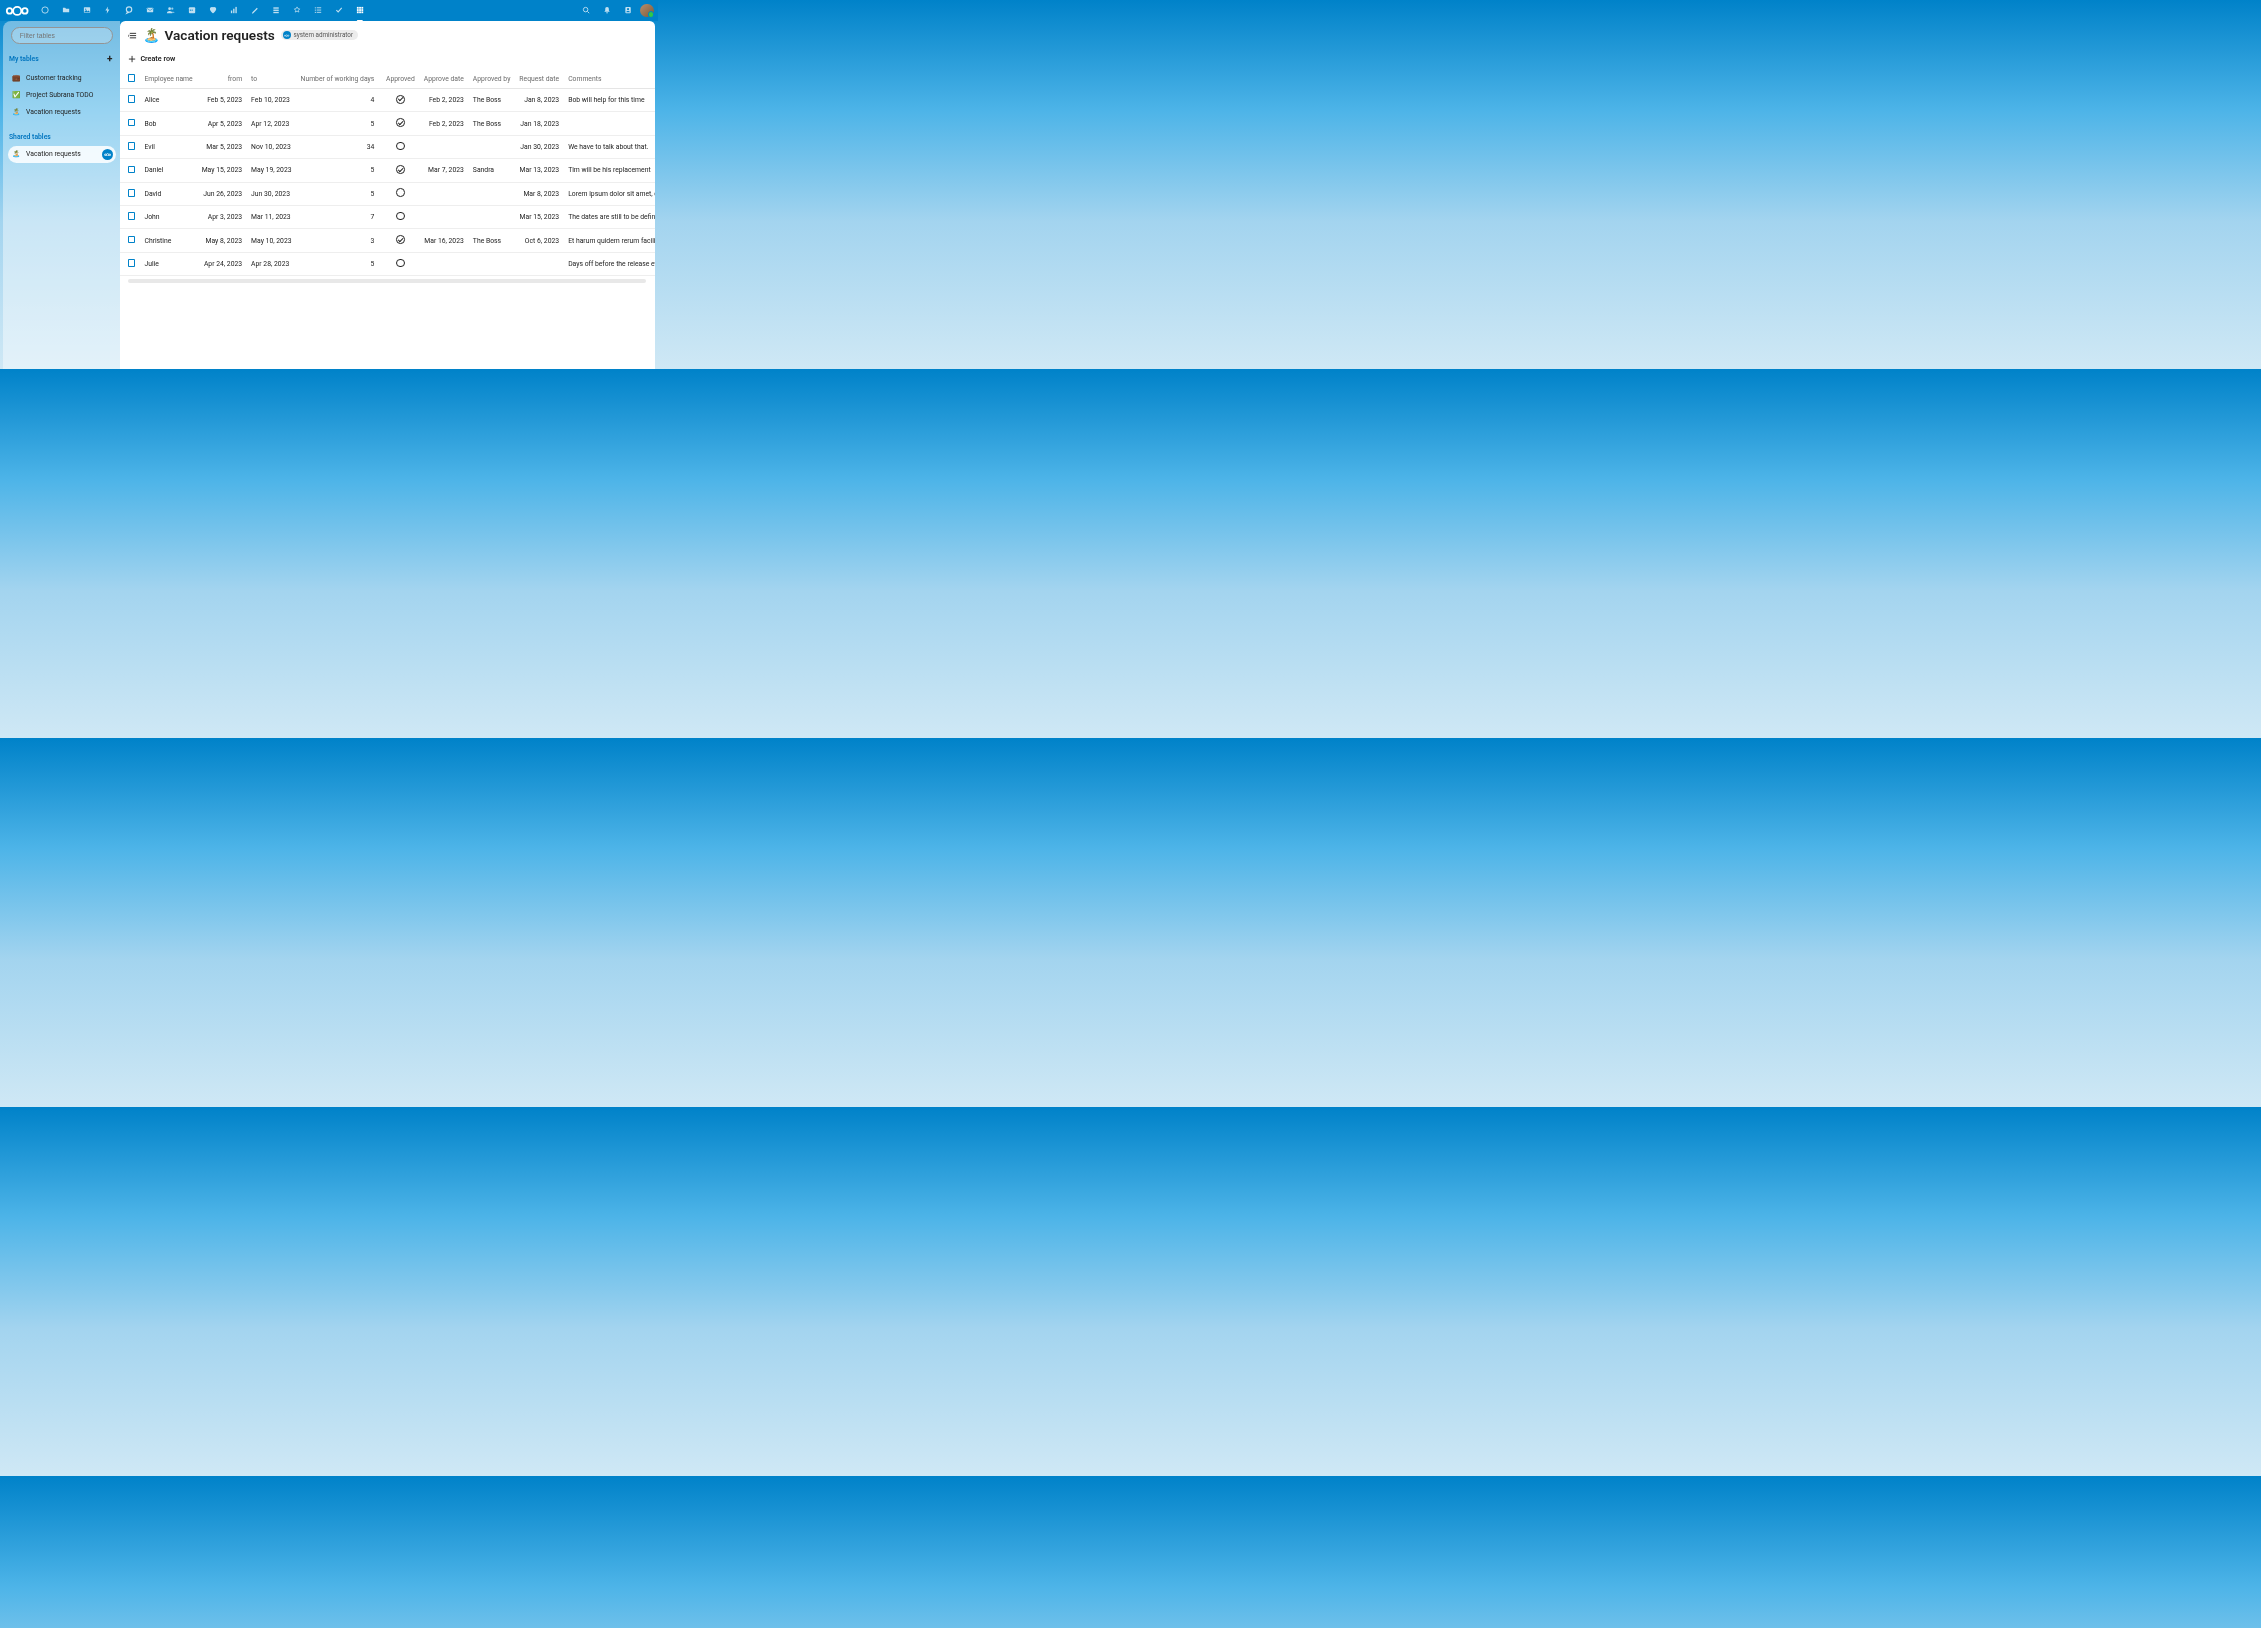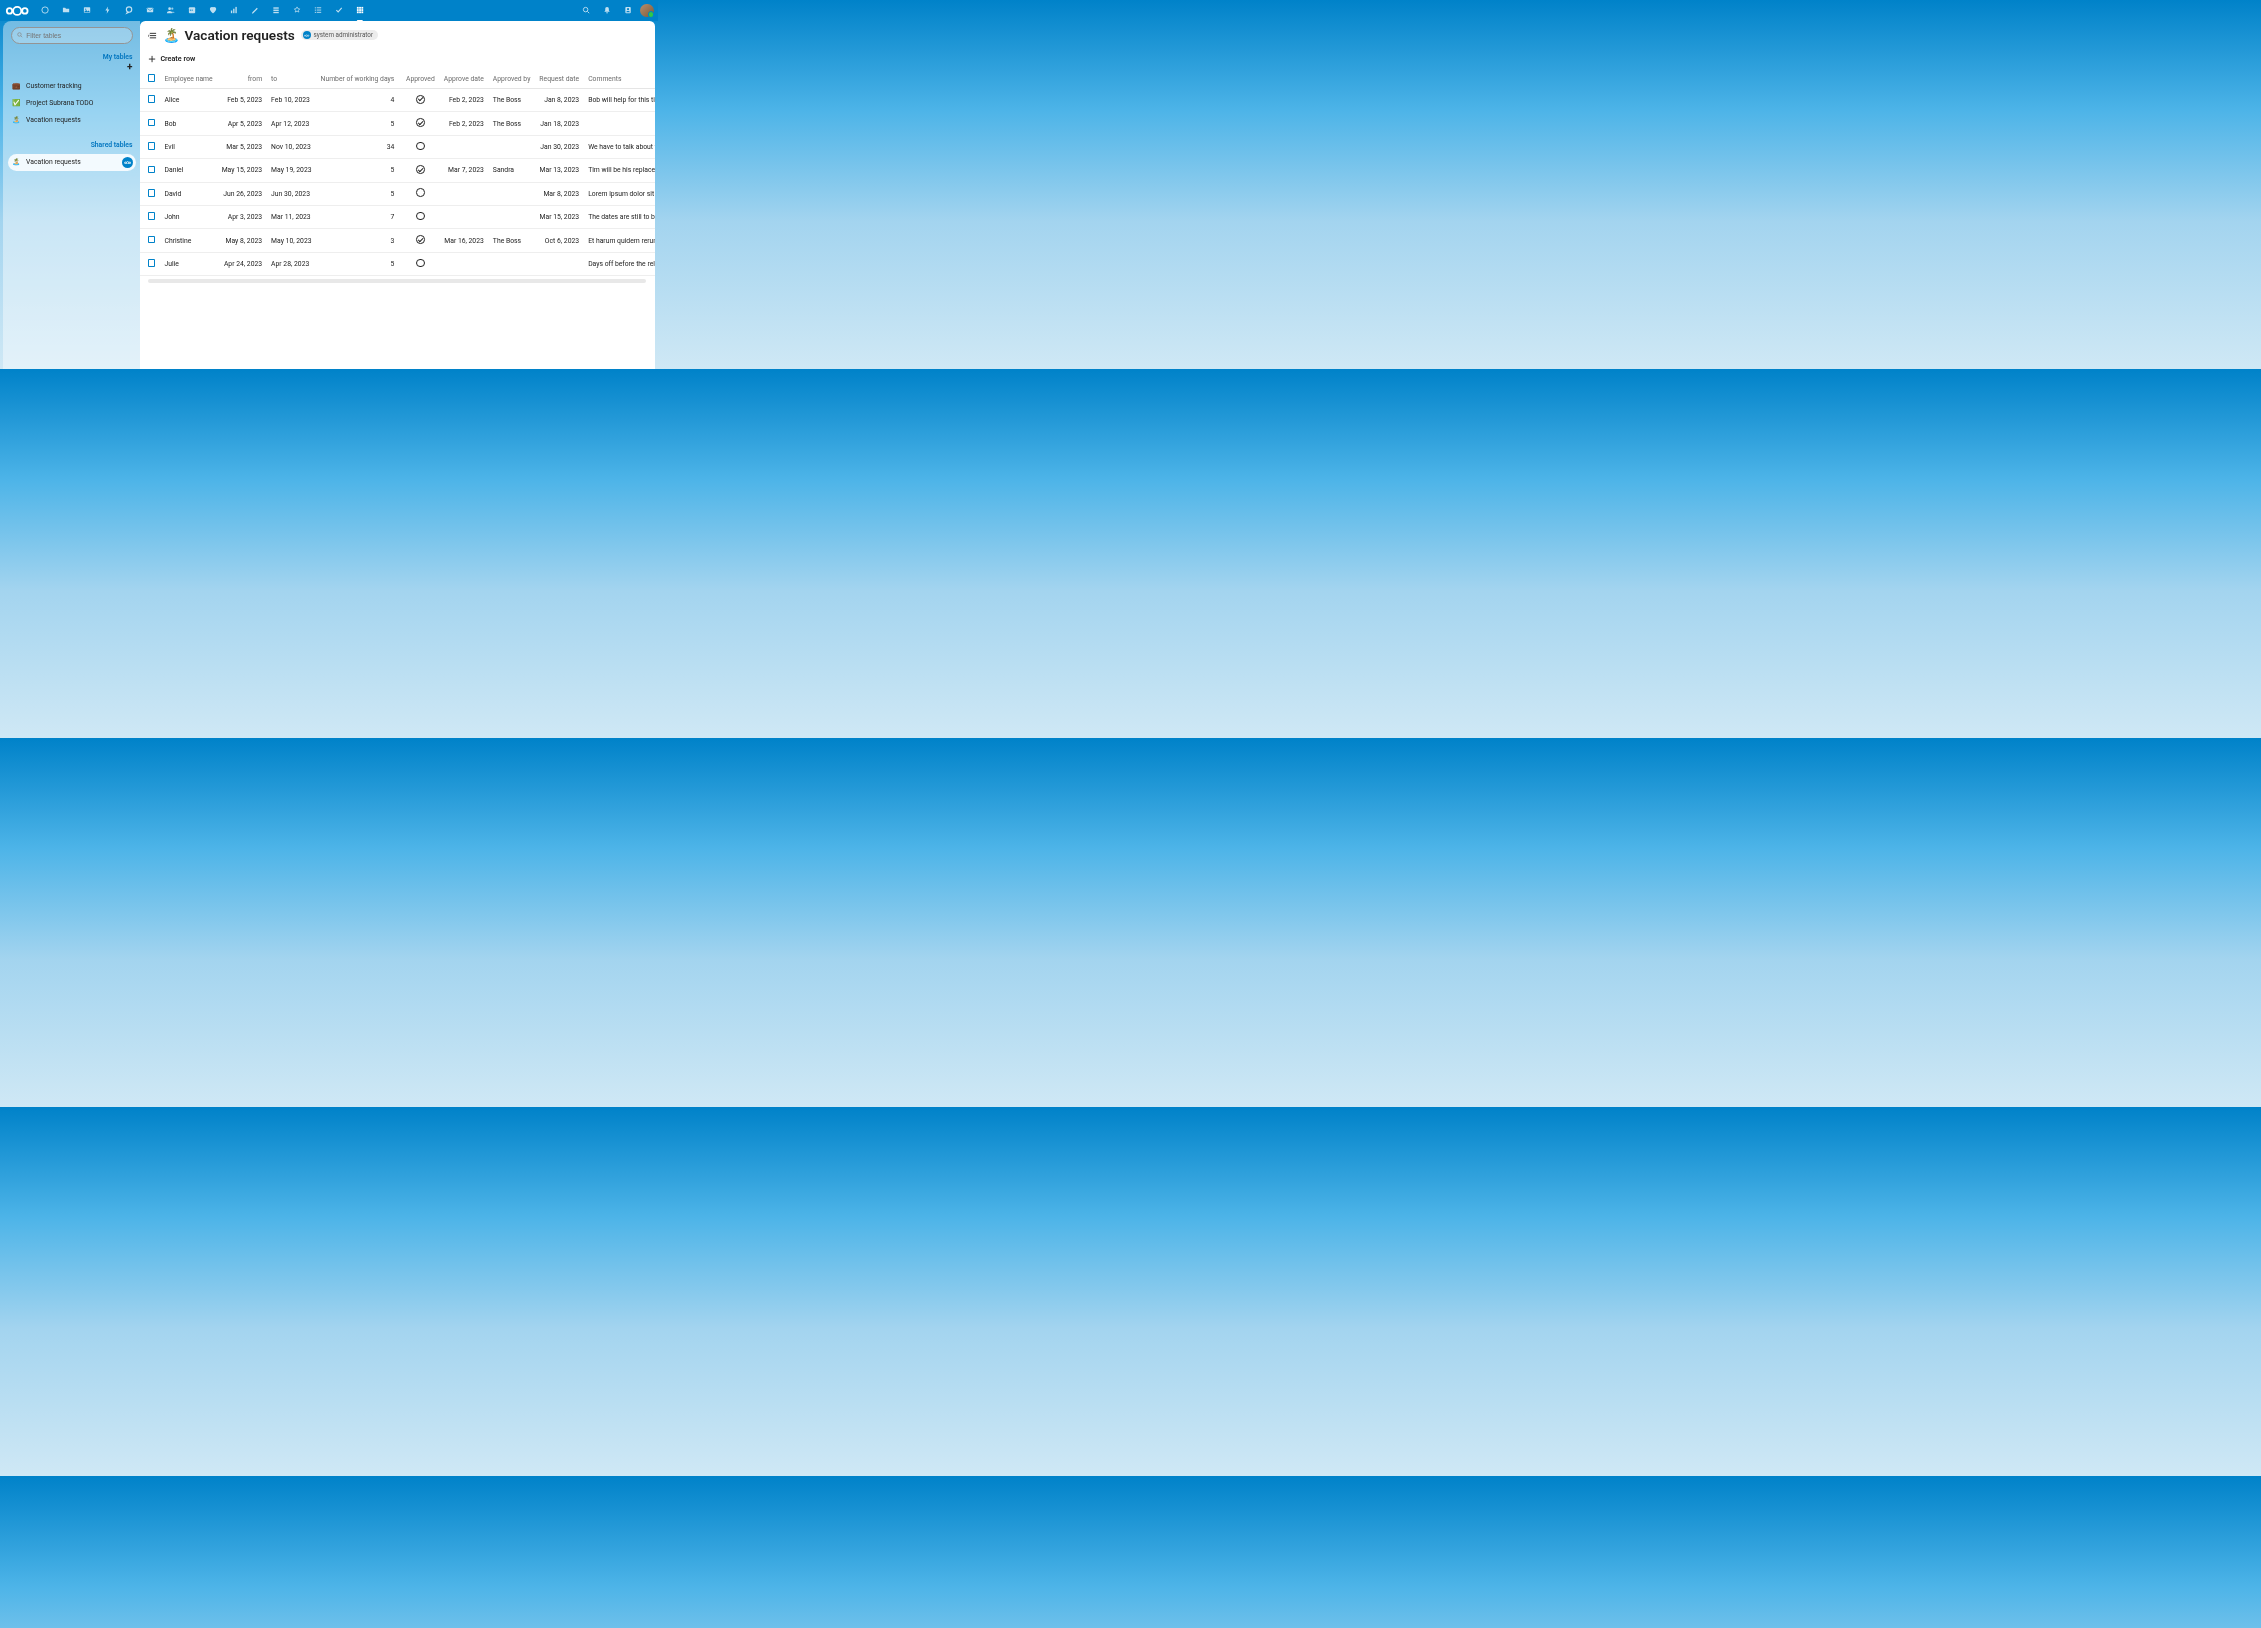--- a/index.html
+++ b/index.html
@@ -33,31 +33,31 @@
 .topbar-right { display:flex; align-items:center; }
 .avatar {
   width:13.6px; height:13.6px; border-radius:50%; background:linear-gradient(135deg,#b98d6a,#7a5a3c);
   position:relative; margin-left:1.8px;
 }
 .avatar::after { content:''; position:absolute; right:-0.5px; bottom:-0.5px; width:4.5px; height:4.5px;
   background:#2eca45; border:0.9px solid #0082c9; border-radius:50%; }
 
 .shell { display:flex; height:348px; }
 .sidebar {
-  width:137px; background:rgba(255,255,255,0.42); padding:3.6px 3.6px 3.6px 5.4px;
+  width:117px; background:rgba(255,255,255,0.42); padding:3.6px 3.6px 3.6px 5.4px;
   border-top-left-radius:8.1px;
   margin-left:2.7px;
 }
 .filter-input {
   display:flex; align-items:center; gap:2.7px;
   border:0.9px solid #949494; border-radius:9px; height:16.3px; padding:0 5.4px;
   background:rgba(255,255,255,0.25); margin:2.7px 2.7px 6.3px 2.7px;
 }
 .filter-input input { border:none; background:transparent; outline:none; font-size:6.8px; flex:1; color:#555; }
-.sidebar-section { display:flex; align-items:flex-end; justify-content:space-between; padding:3.6px 3.6px 3.6px 0.9px;flex-direction:column; }
+.sidebar-section { display:flex; align-items:center; justify-content:space-between; padding:3.6px 3.6px 3.6px 0.9px; }
 .sidebar-section-label { color:#0075bf; font-weight:600; font-size:6.8px; }
 .sidebar-add { cursor:pointer; font-size:10px; font-weight:700; color:#222; }
 .sidebar-list { list-style:none; margin:1.8px 0 8.1px 0; }
 .sidebar-item { display:flex; align-items:center; gap:5.4px; padding:4.5px 4.5px; border-radius:10px; cursor:pointer; position:relative; font-size:6.8px; }
 .sidebar-item.active { background:rgba(255,255,255,0.85); }
 .sidebar-item .emoji { width:8.1px; text-align:center; font-size:6.8px; }
 .sidebar-item .badge-share {
   position:absolute; right:2.7px; width:11.8px; height:11.8px; border-radius:50%;
   background:#0082c9; display:flex; align-items:center; justify-content:center;
 }

